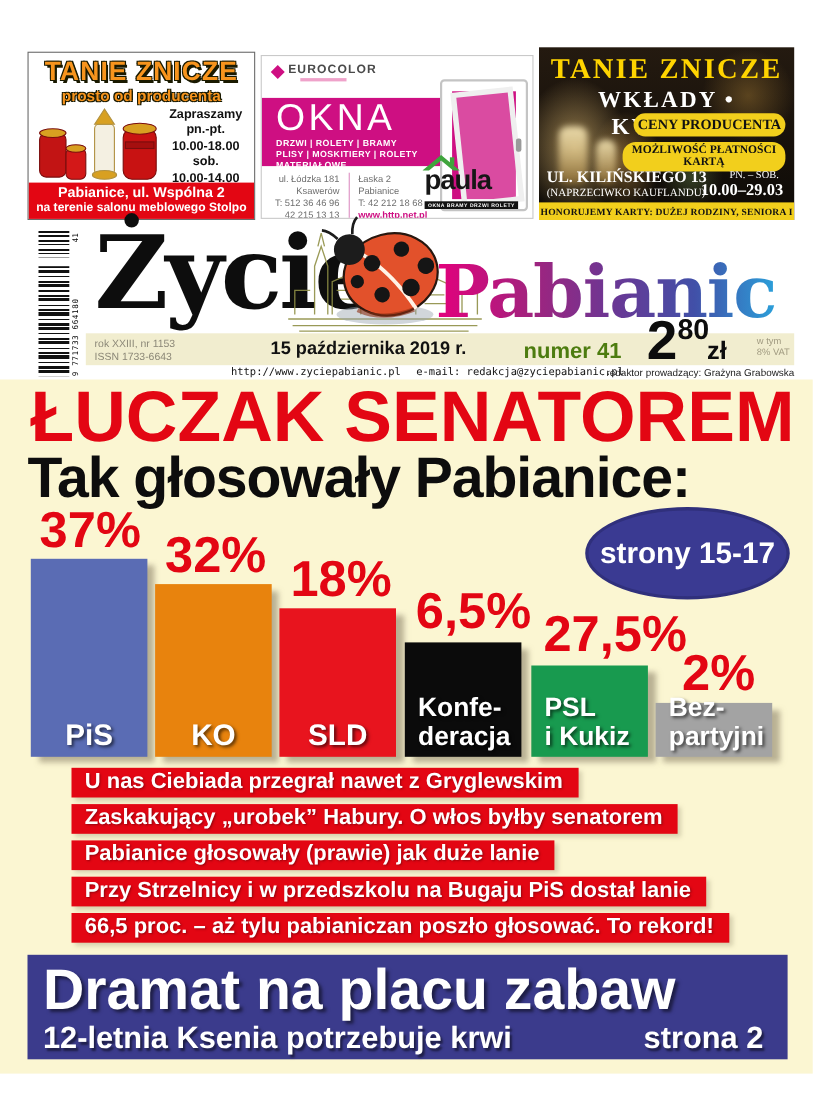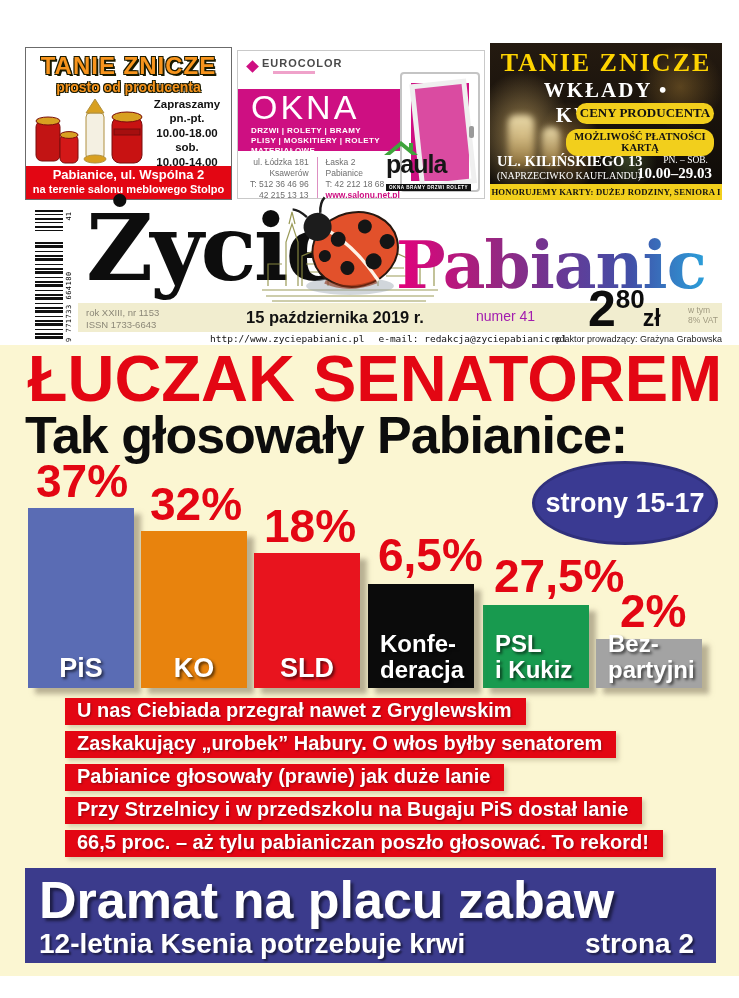--- a/index.html
+++ b/index.html
@@ -80,21 +80,21 @@
   .title-zycie { position:absolute; left:86px; top:202px; font-family:"DejaVu Serif", serif; font-weight:bold;
     font-size:92px; line-height:1; letter-spacing:-3px; color:#0d0d0d; }
   .sketch { position:absolute; left:258px; top:194px; }
   .title-pabianic { position:absolute; left:396px; top:232px; font-family:"DejaVu Serif", serif; font-weight:bold;
     font-size:66px; line-height:1; letter-spacing:-1px;
     background:linear-gradient(90deg,#e4007c 0%,#a1237e 28%,#6a3794 52%,#4150a8 76%,#2ba0da 100%);
     -webkit-background-clip:text; background-clip:text; color:transparent; }
   .info-strip { position:absolute; left:78px; top:303px; width:644px; height:29px; background:#f1edcf; }
   .meta { position:absolute; left:8px; top:4px; font-size:9.5px; color:#8c8878; line-height:1.25; white-space:pre-line; }
   .date { position:absolute; left:168px; top:5px; font-size:16.5px; font-weight:bold; color:#111; }
-  .issue { position:absolute; left:398px; top:5px; font-size:14px; font-weight:normal; color:#a21caf; }
+  .issue { position:absolute; left:398px; top:5px; font-size:20px; font-weight:bold; color:#4d7c0f; }
   .price { position:absolute; left:588px; top:284px; color:#0d0d0d; line-height:1; }
   .price-main { font-size:50px; font-weight:bold; }
   .price-sup { font-size:26px; font-weight:bold; vertical-align:18px; }
   .price-cur { font-size:23px; font-weight:bold; vertical-align:0px; margin-left:-2px; }
   .price-vat { position:absolute; left:688px; top:305px; font-size:8.5px; color:#a09a80; line-height:1.2; white-space:pre-line; text-align:left; }
   .url-line { position:absolute; left:210px; top:333px; font-family:"DejaVu Sans Mono", monospace; font-size:9.5px; color:#111; }
   .url-line span { margin-right:14px; }
   .editor-line { position:absolute; right:17px; top:334px; font-size:9px; color:#222; }
 
   
@@ -177,21 +177,21 @@
         <div class="ac-line">DRZWI | ROLETY | BRAMY</div>
         <div class="ac-line">PLISY | MOSKITIERY | ROLETY MATERIAŁOWE</div>
       </div>
       <div class="ac-cols">
         <span class="ac-col ac-col1">ul. Łódzka 181
 Ksawerów
 T: 512 36 46 96
 42 215 13 13</span><span class="ac-col ac-col2"><span>Łaska 2
 Pabianice
 T: 42 212 18 68</span>
-          <span class="ac-www">www.salonu.net.pl</span></span>
+          <span class="ac-www">www.http.net.pl</span></span>
       </div>
       <svg class="ac-window" width="82" height="122" viewBox="0 0 82 122">
         <rect x="2" y="2" width="78" height="118" rx="3" fill="#ffffff" stroke="#c4c4c4" stroke-width="2"></rect>
         <rect x="12" y="12" width="58" height="98" fill="#ce0f82"></rect>
         <g transform="rotate(-6 70 60)">
           <rect x="18" y="10" width="52" height="100" fill="rgba(255,255,255,.25)" stroke="#efefef" stroke-width="5"></rect>
         </g>
         <rect x="70" y="55" width="5" height="12" rx="2" fill="#9a9a9a"></rect>
       </svg>
       <div class="ac-paula">

